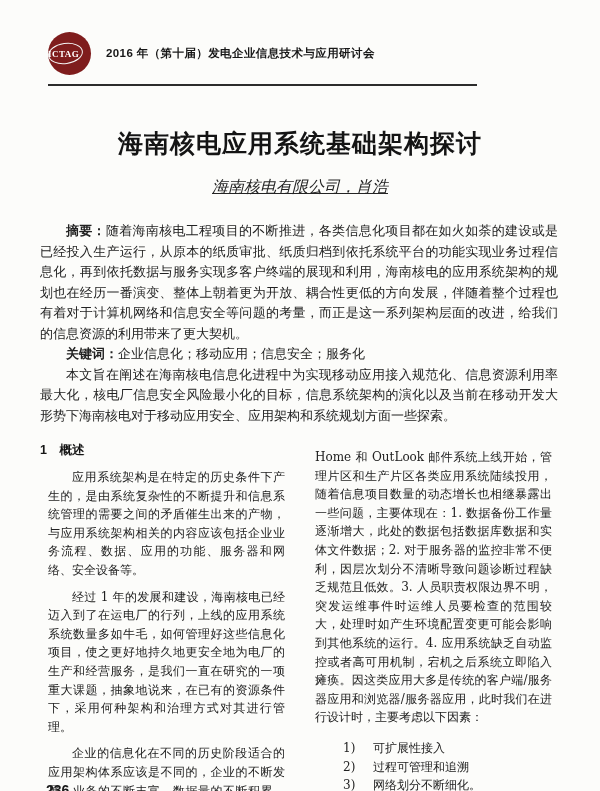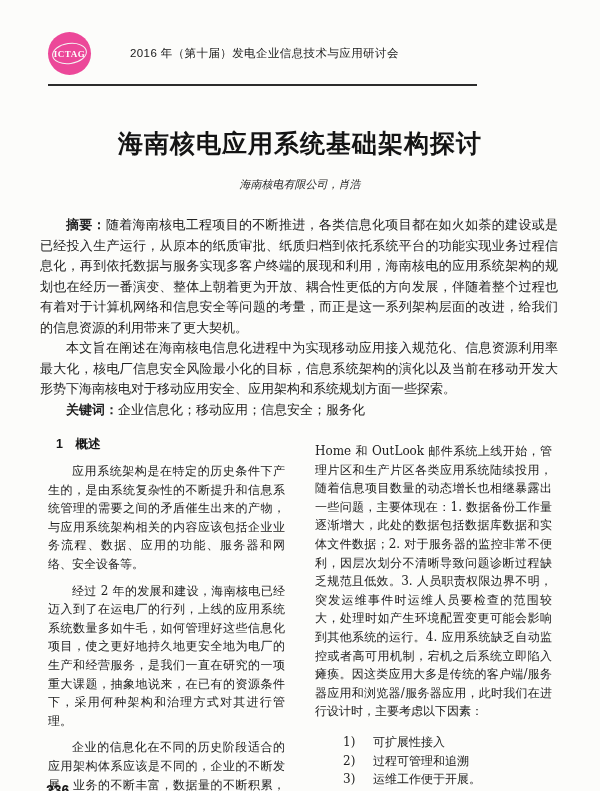--- a/index.html
+++ b/index.html
@@ -12,51 +12,50 @@
     position:relative;
     width:600px; height:791px;
     background:#fcfcfa;
     color:#1e1e1e;
     overflow:hidden;
   }
   
   .header { display:flex; align-items:center; gap:15px; padding:32px 0 0 48px; }
   .logo {
     width:43px; height:43px; flex:0 0 auto;
-    background:#ec4899; border-radius:50%;
-    display:flex; align-items:center; justify-content:center;
+    background:#7f1d1d; border-radius:50%;
+    display:flex; align-items:center; 
     position:relative;
   }
   .logo-ellipse {
     position:absolute; width:33px; height:19px;
     border:1.5px solid #f5f5f5; border-radius:50%;
     transform:rotate(-8deg);
   }
   .logo-text {
     position:relative; color:#ffffff;
     font-family:"Liberation Serif",serif;
     font-size:9px; font-weight:bold; letter-spacing:0.5px;
   }
   .conf-title {
     font-family:"Liberation Sans","DejaVu Sans",sans-serif;
-    font-weight:normal; font-size:11.5px; letter-spacing:0.4px;
+    font-weight:bold; font-size:11.5px; letter-spacing:0.4px;
     color:#171717;
-    margin-left:24px;
   }
   .header-rule { height:2px; background:#2c2c2c; margin:9px 123px 0 48px; }
 
   
   .paper-title {
     font-family:"Liberation Sans","DejaVu Sans",sans-serif;
     font-weight:700; font-size:25px; letter-spacing:1px;
     text-align:center; margin:41px 0 0 0; color:#141414;
   }
   .author {
     text-align:center; font-style:italic;
-    font-size:11px; margin-top:17px; color:#242424;
+    font-size:16px; margin-top:17px; color:#242424;text-decoration:underline;
   }
   .front {
     margin:23px 42px 0 40px;
     font-size:13px; line-height:20.5px;
     text-align:justify; word-break:break-all; color:#222;
   }
   .front p { margin:0; text-indent:2em; }
   .lbl { font-family:"Liberation Sans","DejaVu Sans",sans-serif; font-weight:bold; }
 
   
@@ -65,21 +64,21 @@
     margin:14px 40px 0 40px;
     font-size:12px; line-height:18.6px;
     text-align:justify; word-break:break-all; color:#212121;
   }
   .col { flex:1; min-width:0; }
   .col p { margin:8px; }
   .col p.ind { text-indent:2em; }
   .sec {
     font-family:"Liberation Sans","DejaVu Sans",sans-serif;
     font-size:12.5px; font-weight:bold;
-    margin:1px 16px; line-height:19px; color:#161616;
+    margin:1px 0; line-height:19px; color:#161616;
   }
   .plist { list-style:none; margin:12px; padding:0; }
   .plist li { padding-left:24px; }
   .plist .num { display:inline-block; width:30px; }
 
   .page-num {
     position:absolute; left:46px; bottom:-7px;
     font-family:"Liberation Sans","DejaVu Sans",sans-serif;
     font-weight:bold; font-size:14px; color:#1a1a1a;
   }
@@ -96,38 +95,38 @@
     </div>
     <div class="conf-title">2016 年（第十届）发电企业信息技术与应用研讨会</div>
   </div>
   <div class="header-rule"></div>
 
   <h1 class="paper-title">海南核电应用系统基础架构探讨</h1>
   <div class="author">海南核电有限公司，肖浩</div>
 
   <div class="front">
     <p><span class="lbl">摘要：</span><span>随着海南核电工程项目的不断推进，各类信息化项目都在如火如荼的建设或是已经投入生产运行，从原本的纸质审批、纸质归档到依托系统平台的功能实现业务过程信息化，再到依托数据与服务实现多客户终端的展现和利用，海南核电的应用系统架构的规划也在经历一番演变、整体上朝着更为开放、耦合性更低的方向发展，伴随着整个过程也有着对于计算机网络和信息安全等问题的考量，而正是这一系列架构层面的改进，给我们的信息资源的利用带来了更大契机。</span></p>
+    <p><span class="lbl">关键词：</span><span>企业信息化；移动应用；信息安全；服务化</span></p>
     <p>本文旨在阐述在海南核电信息化进程中为实现移动应用接入规范化、信息资源利用率最大化，核电厂信息安全风险最小化的目标，信息系统架构的演化以及当前在移动开发大形势下海南核电对于移动应用安全、应用架构和系统规划方面一些探索。</p>
-    <p><span class="lbl">关键词：</span><span>企业信息化；移动应用；信息安全；服务化</span></p>
   </div>
 
   <div class="columns">
     <div class="col">
       <h2 class="sec">1　概述</h2>
       <p class="ind">应用系统架构是在特定的历史条件下产生的，是由系统复杂性的不断提升和信息系统管理的需要之间的矛盾催生出来的产物，与应用系统架构相关的内容应该包括企业业务流程、数据、应用的功能、服务器和网络、安全设备等。</p>
-      <p class="ind">经过 2 年的发展和建设，海南核电已经迈入到了在运电厂的行列，上线的应用系统系统数量多如牛毛，如何管理好这些信息化项目，使之更好地持久地更安全地为电厂的生产和经营服务，是我们一直在研究的一项重大课题，抽象地说来，在已有的资源条件下，采用何种架构和治理方式对其进行管理。</p>
+      <p class="ind">经过 1 年的发展和建设，海南核电已经迈入到了在运电厂的行列，上线的应用系统系统数量多如牛毛，如何管理好这些信息化项目，使之更好地持久地更安全地为电厂的生产和经营服务，是我们一直在研究的一项重大课题，抽象地说来，在已有的资源条件下，采用何种架构和治理方式对其进行管理。</p>
       <p class="ind">企业的信息化在不同的历史阶段适合的应用架构体系应该是不同的，企业的不断发展，业务的不断丰富，数据量的不断积累，网络划分不断细化，安全等级不断明晰，自然而然地推动着应用系统的架构的逐步演化，使之能承载核心业务的运转。</p>
 
     </div>
     <div class="col">
       <p>Home 和 OutLook 邮件系统上线开始，管理片区和生产片区各类应用系统陆续投用，随着信息项目数量的动态增长也相继暴露出一些问题，主要体现在：1. 数据备份工作量逐渐增大，此处的数据包括数据库数据和实体文件数据；2. 对于服务器的监控非常不便利，因层次划分不清晰导致问题诊断过程缺乏规范且低效。3. 人员职责权限边界不明，突发运维事件时运维人员要检查的范围较大，处理时如产生环境配置变更可能会影响到其他系统的运行。4. 应用系统缺乏自动监控或者高可用机制，宕机之后系统立即陷入瘫痪。因这类应用大多是传统的客户端/服务器应用和浏览器/服务器应用，此时我们在进行设计时，主要考虑以下因素：</p>
       <ul class="plist">
         <li><span class="num">1)</span><span>可扩展性接入</span></li>
         <li><span class="num">2)</span><span>过程可管理和追溯</span></li>
-        <li><span class="num">3)</span><span>运维工作便于开展。</span></li>
+        <li><span class="num">3)</span><span>网络划分不断细化。</span></li>
         <li><span class="num">4)</span><span>提高硬件资源的利用率。</span></li>
         <li><span class="num">5)</span><span>核心服务高可用</span></li>
       </ul>
       <p class="ind">在此阶段，我们的应用系统逻辑架构模型如图 1 所示。</p>
     </div>
   </div>
 
   <div class="page-num">236</div>
 
 </div>

